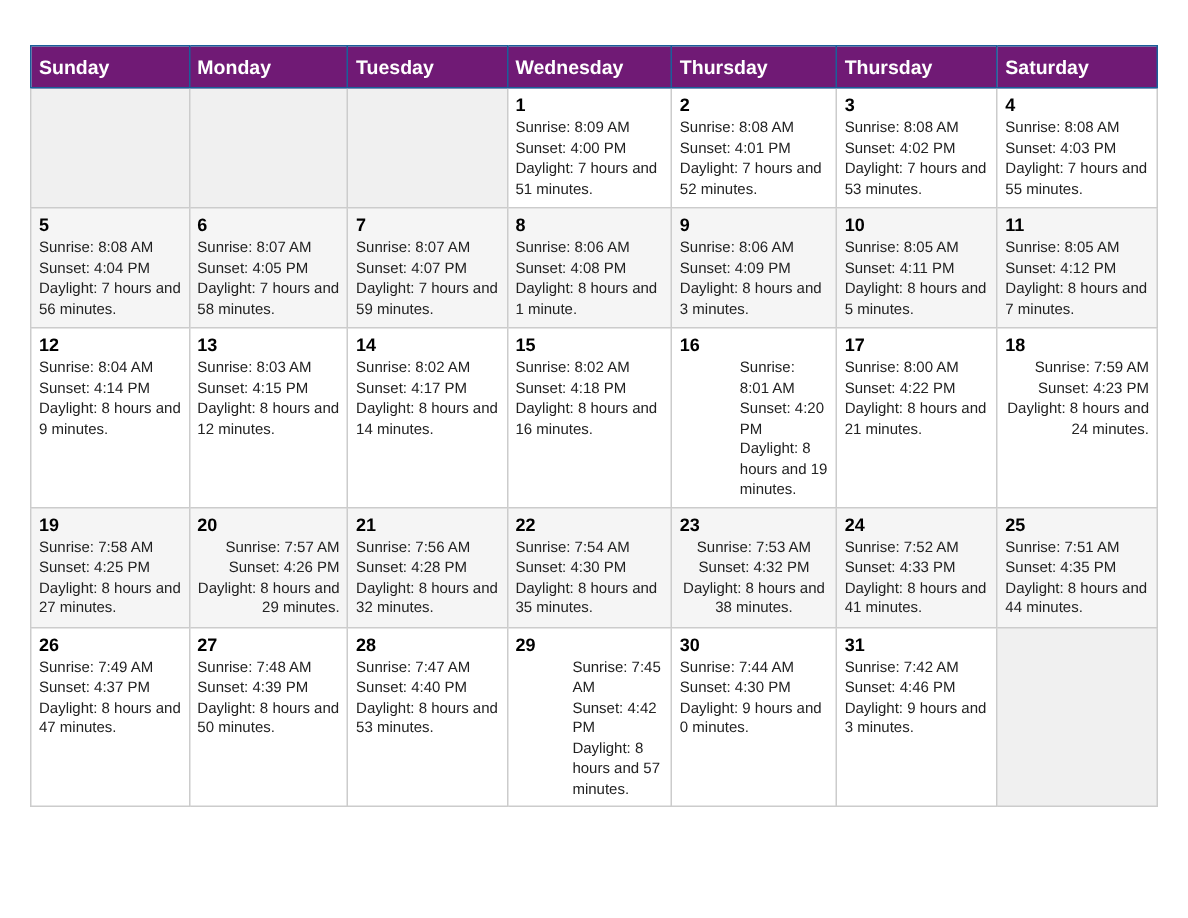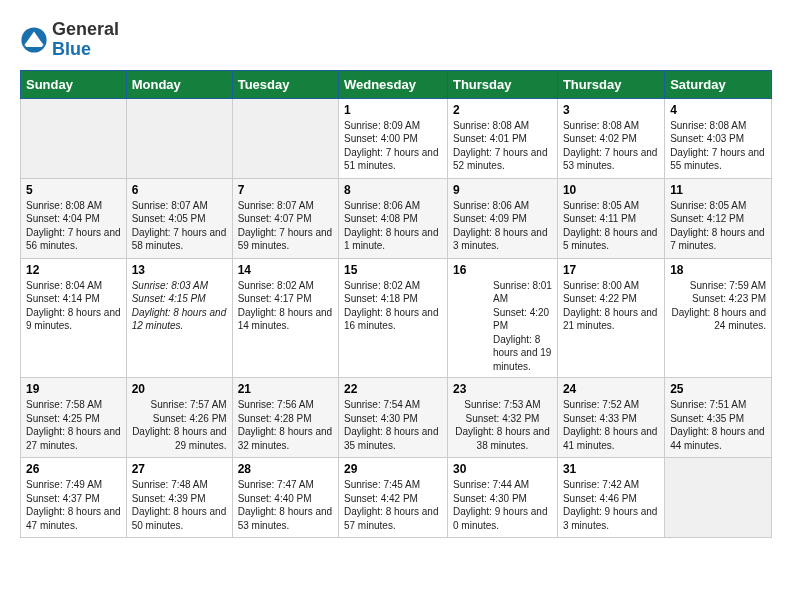--- a/index.html
+++ b/index.html
@@ -45,21 +45,21 @@
     .location {
       font-size: 15px;
       color: #444;
     }
     table {
       width: 100%;
       border-collapse: collapse;
       font-size: 11px;
     }
     thead tr th {
-      background-color: #15803d;
+      background-color: #701a75;
       color: #fff;
       padding: 6px 5px;
       text-align: left;
       font-size: 13px;
       font-weight: bold;
       border: 1px solid #1a5f9a;
     }
     tbody tr td {
       border: 1px solid #ccc;
       vertical-align: top;
@@ -85,31 +85,20 @@
       line-height: 1.35;
     }
     .empty-cell {
       background-color: #f0f0f0 !important;
     }
   </style>
 </head>
 <body>
 
 <div class="header">
-  <div class="logo">
-    <svg class="logo-icon" viewBox="0 0 40 40">
-      <circle cx="20" cy="20" r="18" fill="#1a6faf"></circle>
-      <polygon points="20,8 34,28 6,28" fill="#fff"></polygon>
-      <rect x="8" y="24" width="24" height="6" fill="#fff" rx="1"></rect>
-    </svg>
-    <div class="logo-text">
-      <span class="logo-general">General</span>
-      <span class="logo-blue">Blue</span>
-    </div>
-  </div>
 </div>
 
 <table>
   <thead>
     <tr>
     <th>Sunday</th>
         <th>Monday</th>
         <th>Tuesday</th>
         <th>Wednesday</th>
         <th>Thursday</th>
@@ -193,21 +182,21 @@
       </tr>
       <tr>
         <td>
           <div class="day-number">12</div>
           <div class="day-info" style="white-space: pre-line;">Sunrise: 8:04 AM
 Sunset: 4:14 PM
 Daylight: 8 hours and 9 minutes.</div>
         </td>
         <td>
           <div class="day-number">13</div>
-          <div class="day-info" style="white-space: pre-line; font-style: italic;">Sunrise: 8:03 AM
+          <div class="day-info" style="white-space: pre-line;">Sunrise: 8:03 AM
 Sunset: 4:15 PM
 Daylight: 8 hours and 12 minutes.</div>
         </td>
         <td>
           <div class="day-number">14</div>
           <div class="day-info" style="white-space: pre-line;">Sunrise: 8:02 AM
 Sunset: 4:17 PM
 Daylight: 8 hours and 14 minutes.</div>
         </td>
         <td>
@@ -293,21 +282,21 @@
 Daylight: 8 hours and 50 minutes.</div>
         </td>
         <td>
           <div class="day-number">28</div>
           <div class="day-info" style="white-space: pre-line;">Sunrise: 7:47 AM
 Sunset: 4:40 PM
 Daylight: 8 hours and 53 minutes.</div>
         </td>
         <td>
           <div class="day-number">29</div>
-          <div class="day-info" style="white-space: pre-line;">Sunrise: 7:45 AM
+          <div class="day-info" style="white-space: pre-line; margin-left: 38px;">Sunrise: 7:45 AM
 Sunset: 4:42 PM
 Daylight: 8 hours and 57 minutes.</div>
         </td>
         <td>
           <div class="day-number">30</div>
           <div class="day-info" style="white-space: pre-line;">Sunrise: 7:44 AM
 Sunset: 4:30 PM
 Daylight: 9 hours and 0 minutes.</div>
         </td>
         <td>

